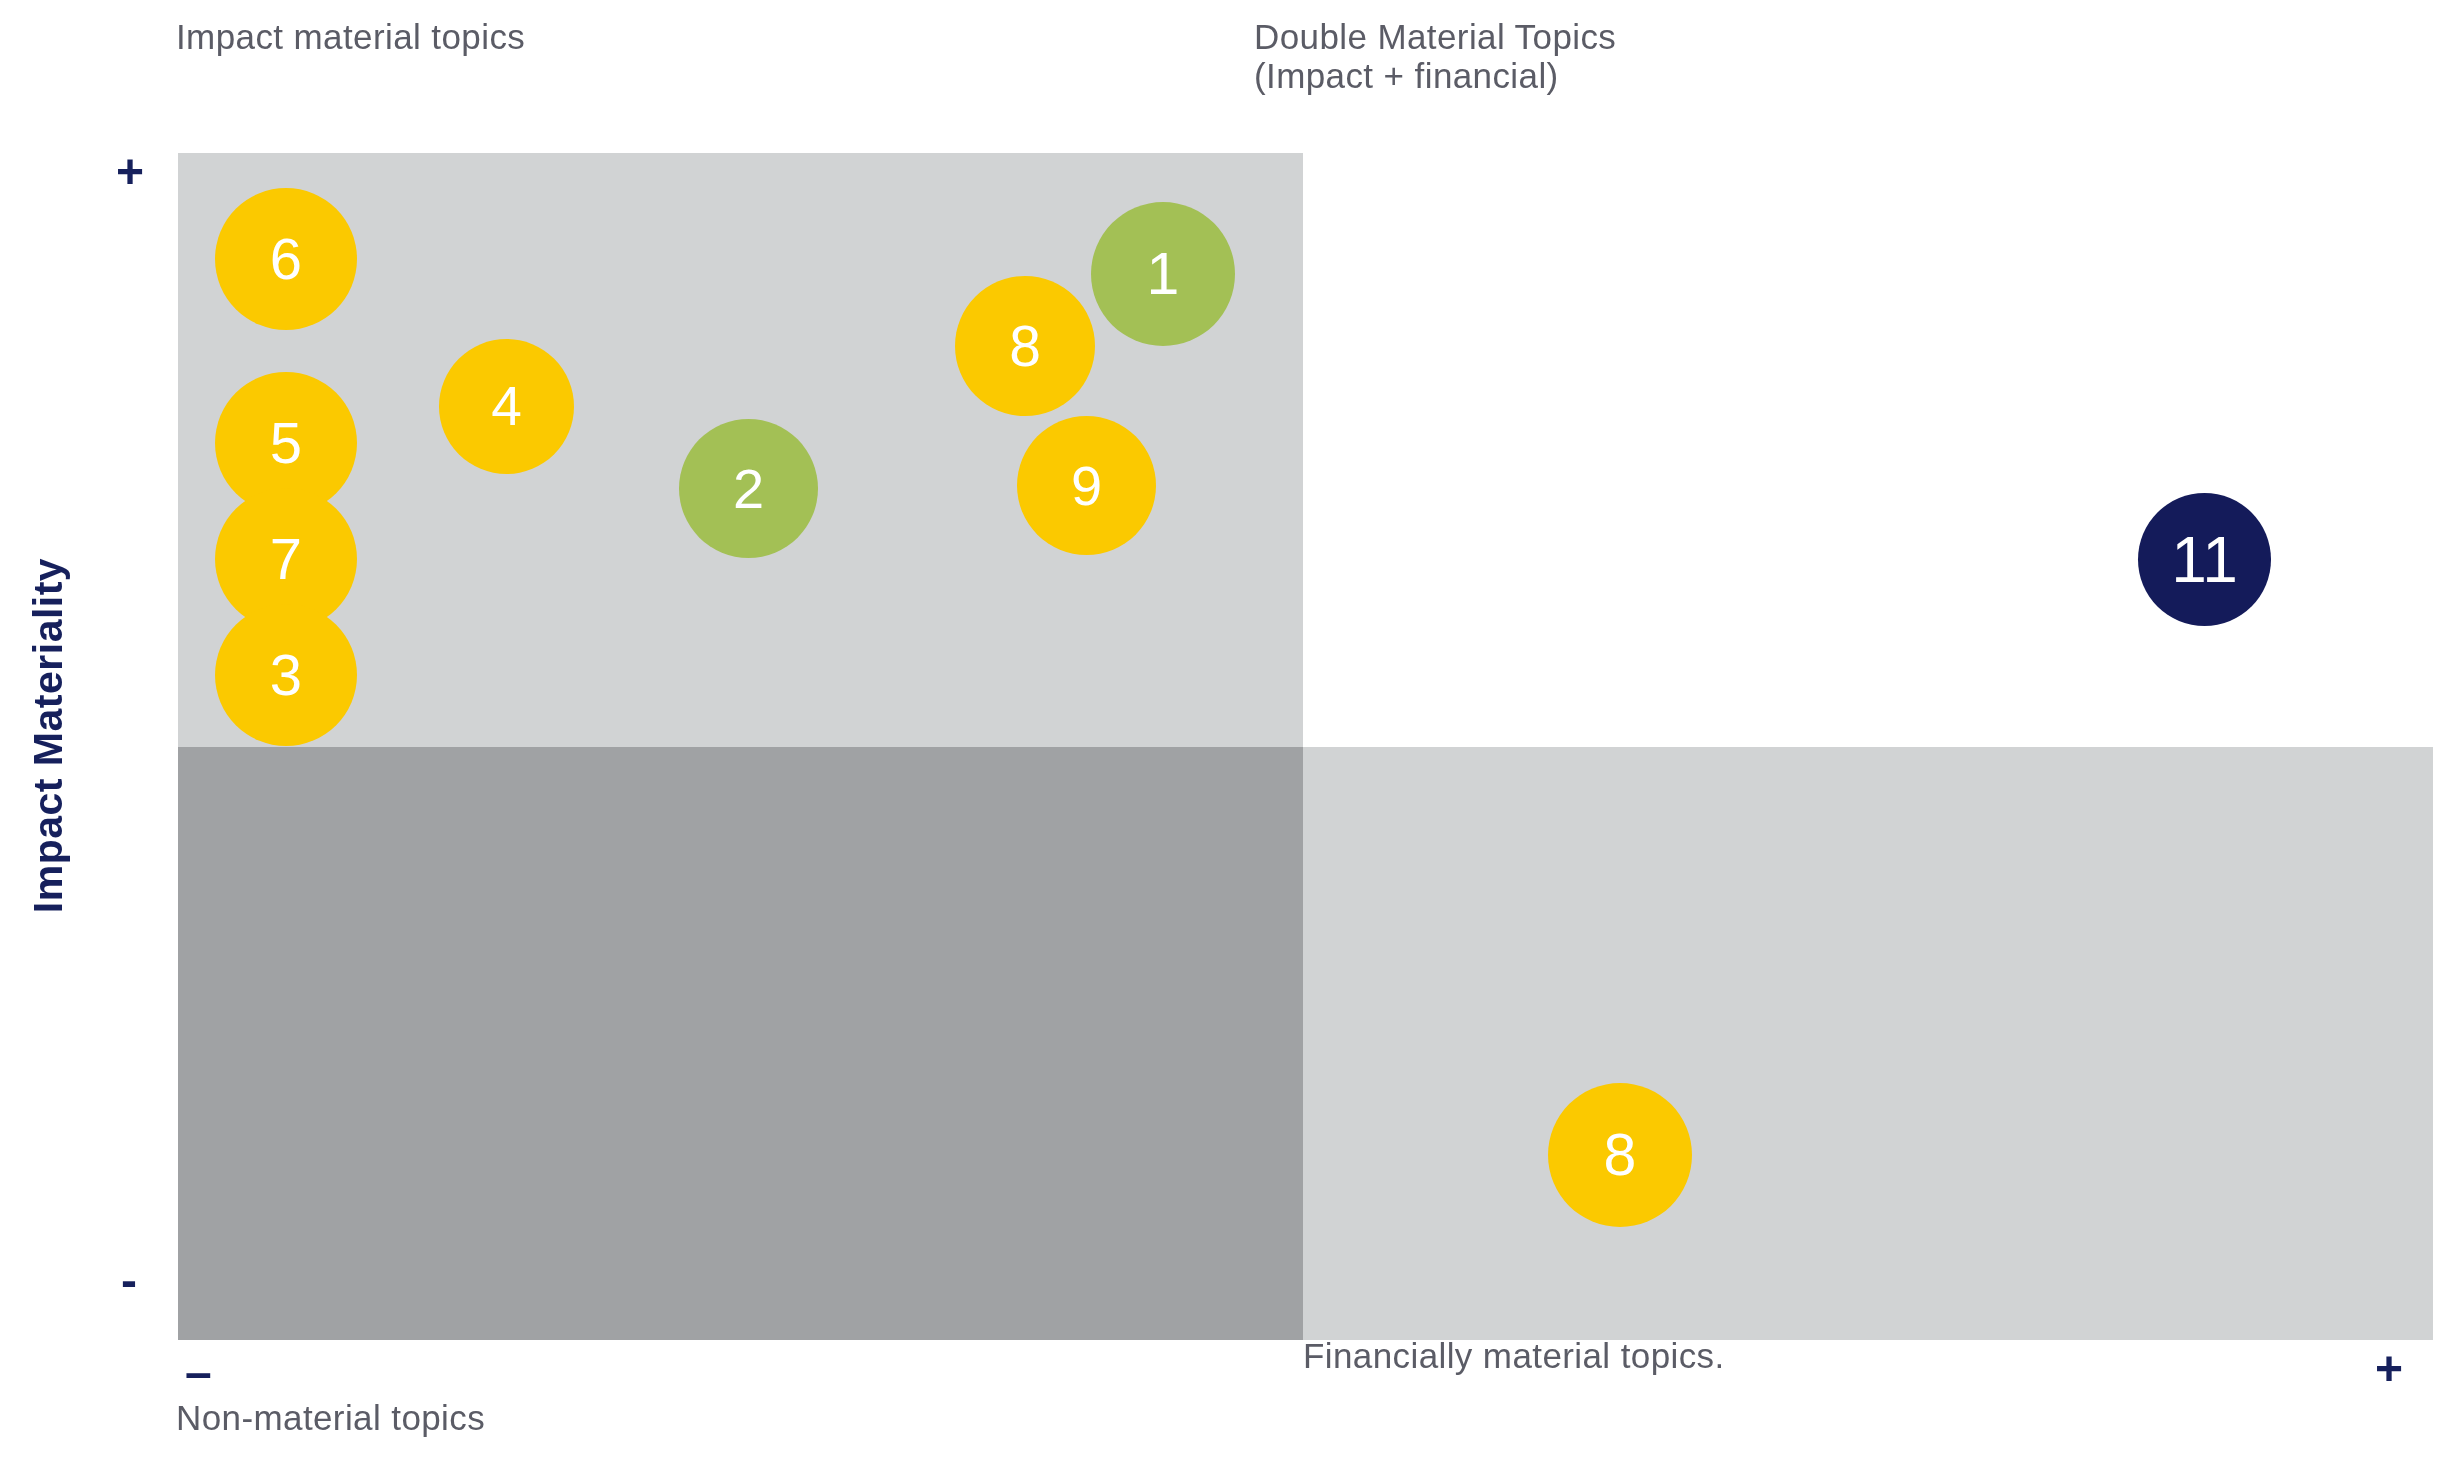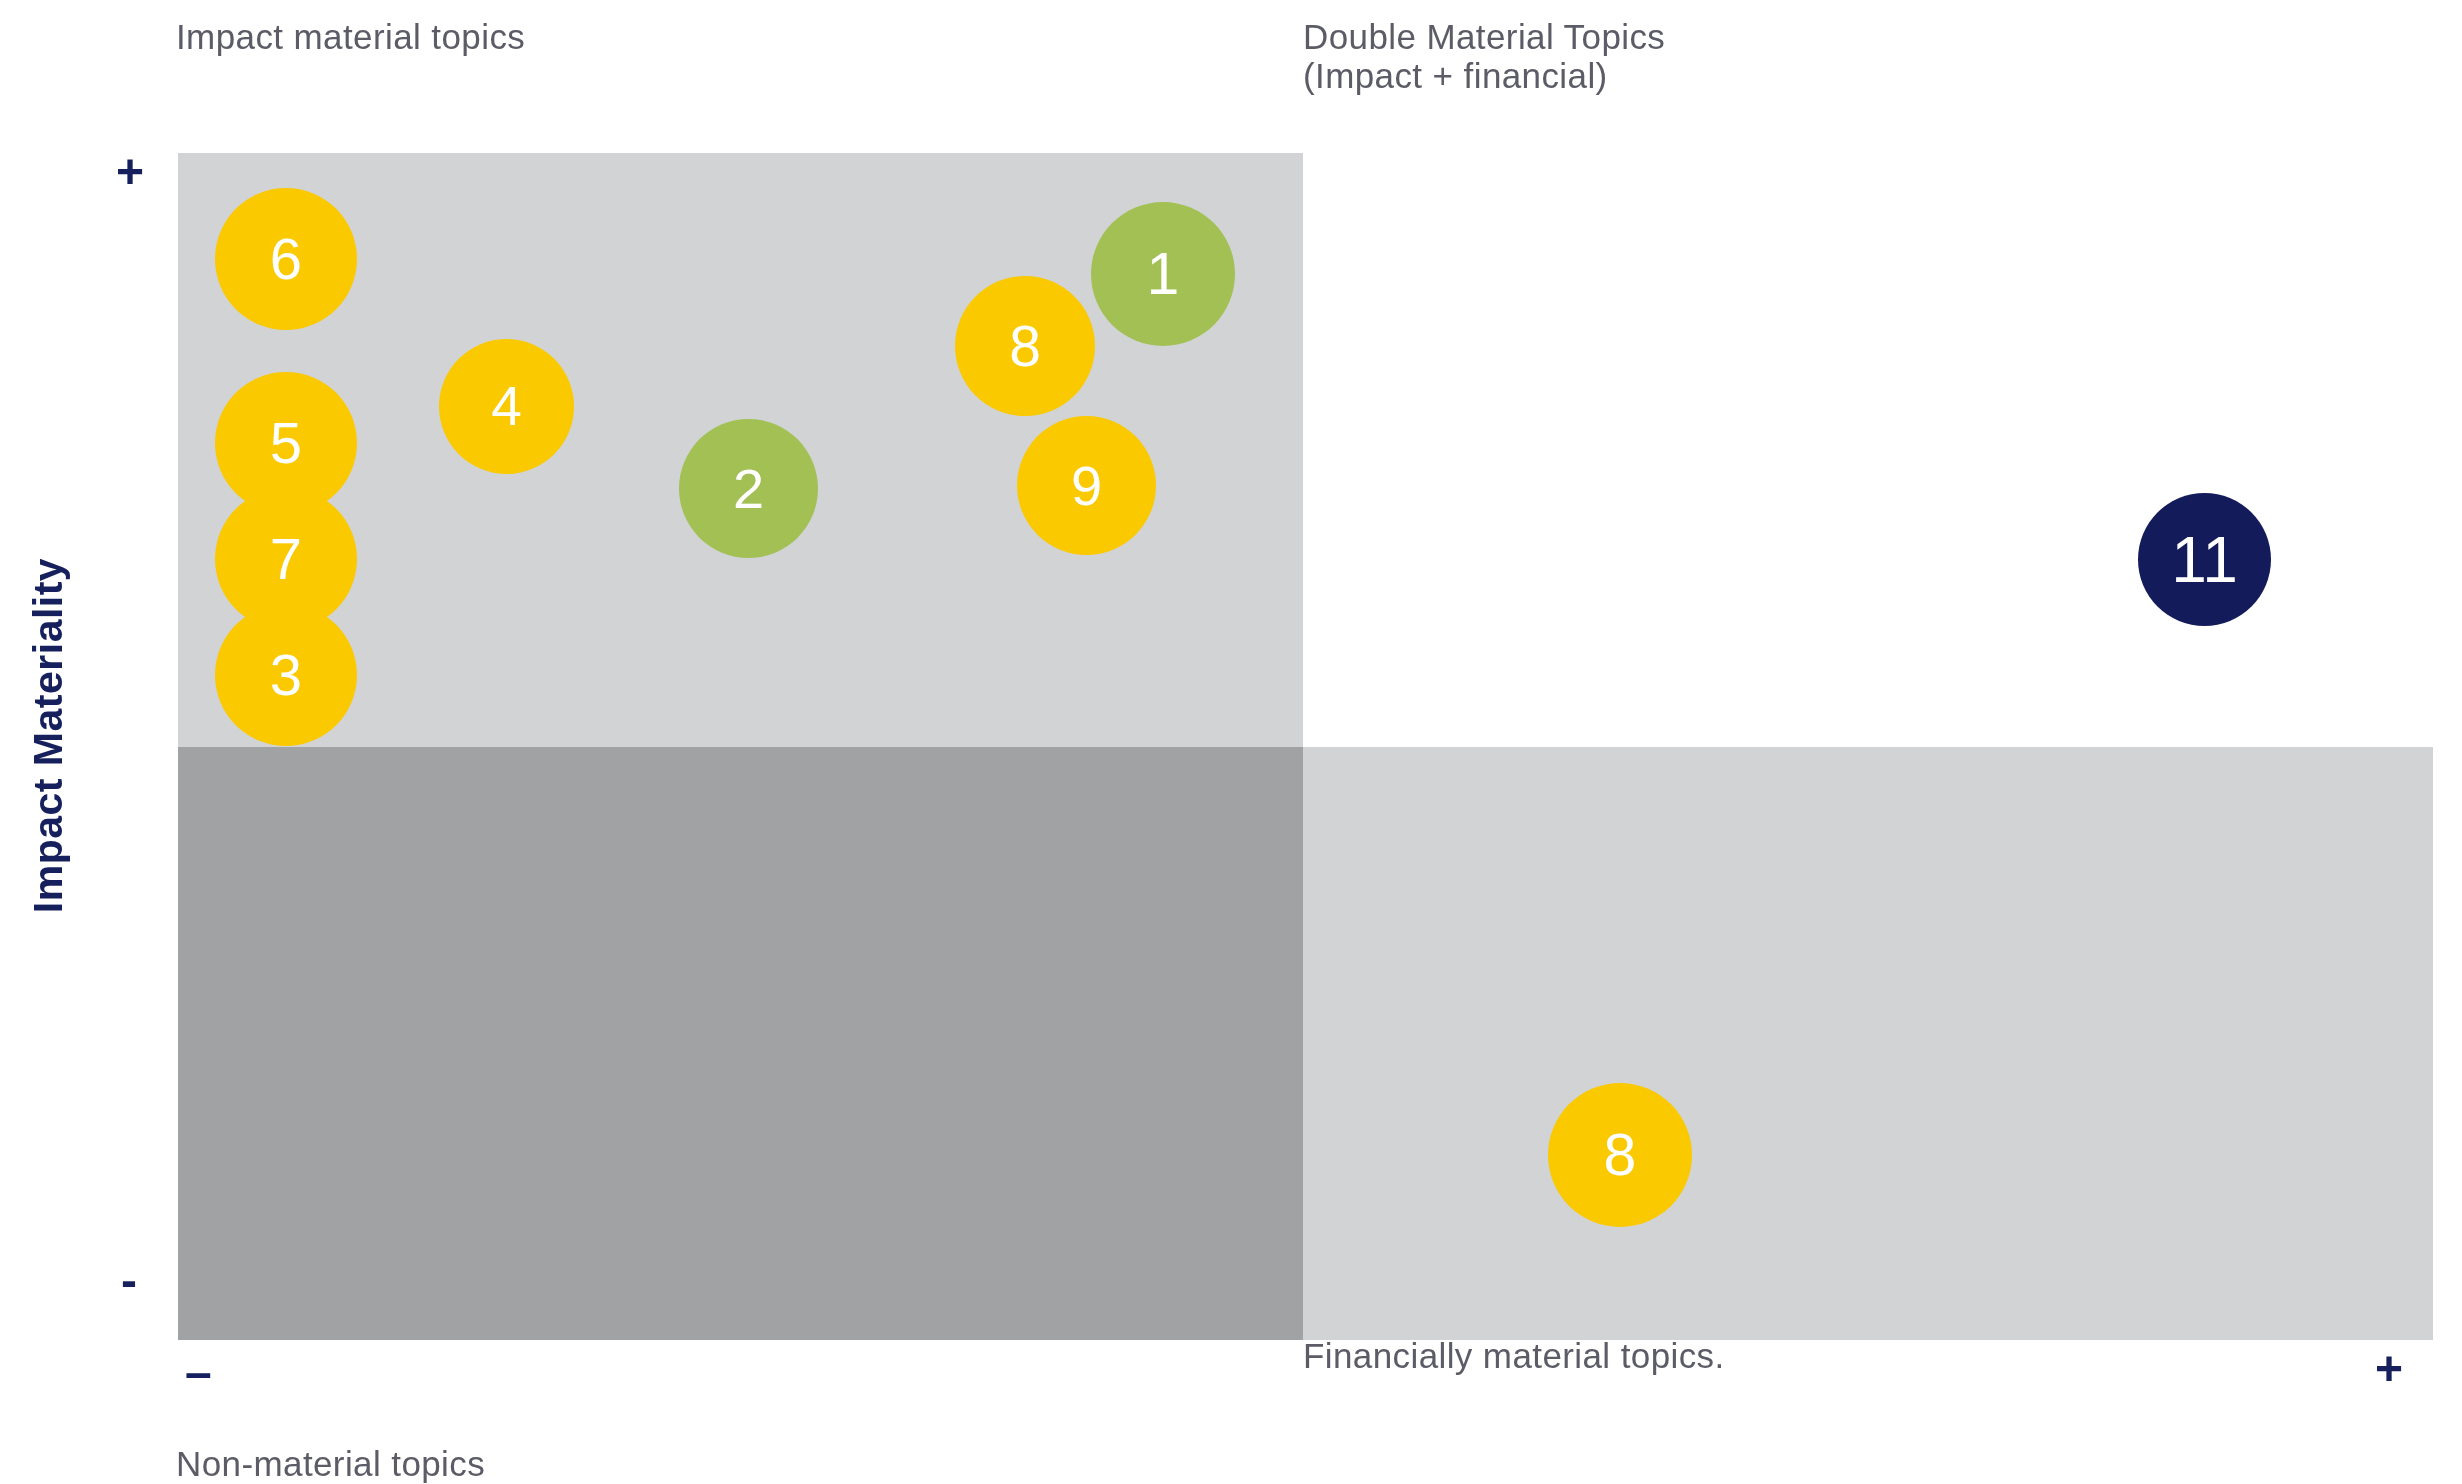--- a/index.html
+++ b/index.html
@@ -62,27 +62,27 @@
     text-align: left;
     line-height: 1.12;
     white-space: pre-line;
   }
   #label-impact-material {
     left: 176px;
     top: 16.6px;
     width: 1128px;
   }
   #label-double-material {
-    left: 1303px;
+    left: 1254px;
     top: 16.6px;
     width: 1130px;
   }
   #label-non-material {
     left: 176px;
-    top: 1444px;
+    top: 1398px;
     width: 1128px;
   }
   #label-financially-material {
     left: 1303px;
     top: 1336px;
     width: 1130px;
   }
 
   #y-axis-title {
     position: absolute;

